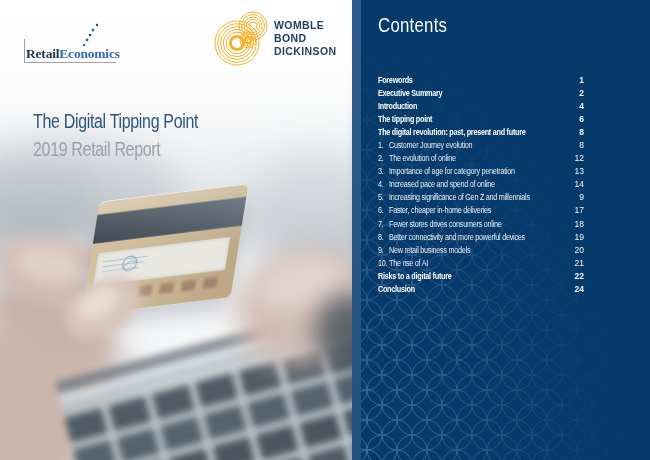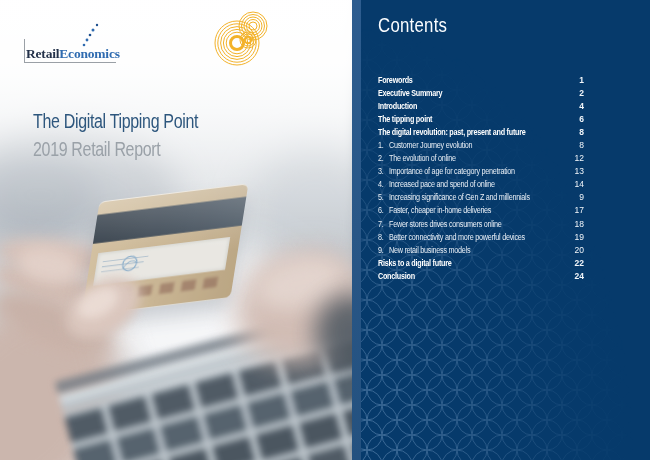--- a/index.html
+++ b/index.html
@@ -184,20 +184,25 @@
           <circle cx="41" cy="16" r="14"></circle>
             <circle cx="41" cy="16" r="11.5"></circle>
             <circle cx="41" cy="16" r="9"></circle>
           <circle cx="41" cy="16" r="6.5"></circle>
             <circle cx="41" cy="16" r="4"></circle>
           <circle cx="36" cy="30" r="8"></circle>
             <circle cx="36" cy="30" r="6"></circle>
           <circle cx="36" cy="30" r="3.2" stroke-width="2"></circle>
         </g>
       </svg>
+      <div class="wbd-text">
+        <div>WOMBLE</div>
+        <div>BOND</div>
+        <div>DICKINSON</div>
+      </div>
     </div>
 
     <div class="title-block">
       <h1>The Digital Tipping Point</h1>
       <h2>2019 Retail Report</h2>
     </div>
   </div>
 
   <aside class="panel">
     <svg class="panel-pattern" width="298" height="460">
@@ -289,20 +294,25 @@
         <div class="toc-row has-prefix">
     <span class="toc-prefix">8.</span>
     <span class="toc-label">Better connectivity and more powerful devices</span>
     <span class="toc-page">19</span>
   </div>
         <div class="toc-row has-prefix">
     <span class="toc-prefix">9.</span>
     <span class="toc-label">New retail business models</span>
     <span class="toc-page">20</span>
   </div>
+        <div class="toc-row has-prefix">
+    <span class="toc-prefix">10.</span>
+    <span class="toc-label">The rise of AI</span>
+    <span class="toc-page">21</span>
+  </div>
         <div class="toc-row bold">
     <span class="toc-prefix"></span>
     <span class="toc-label">Risks to a digital future</span>
     <span class="toc-page">22</span>
   </div>
         <div class="toc-row bold">
     <span class="toc-prefix"></span>
     <span class="toc-label">Conclusion</span>
     <span class="toc-page">24</span>
   </div>

